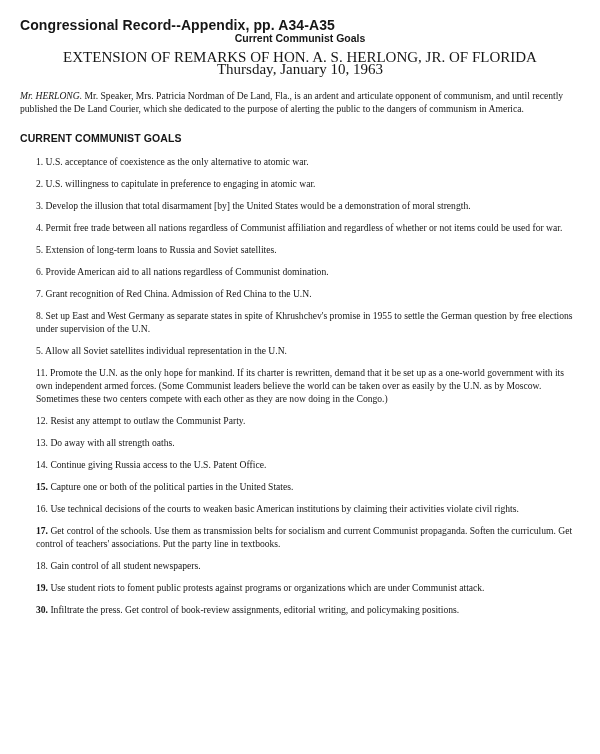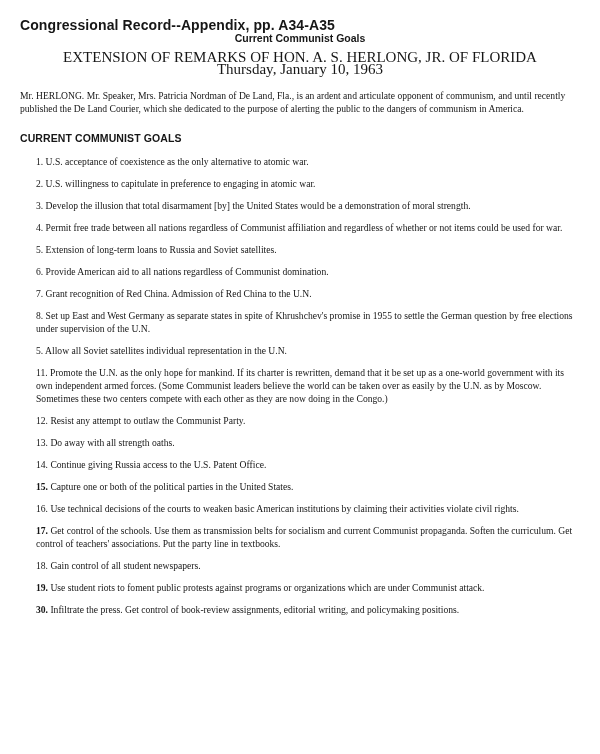--- a/index.html
+++ b/index.html
@@ -36,21 +36,21 @@
     line-height: 13px;
     text-align: center;
   }
   .ext-block { margin-top: 7px; }
   .ext {
     text-align: center;
     font-size: 15px;
     line-height: 11.5px;
   }
   p.intro { margin: 0 0 9px 0; }
-  .lead-italic { }
+  .lead-italic { font-style: italic; }
   .section-heading {
     font-family: "Liberation Sans", sans-serif;
     font-weight: bold;
     font-size: 10.5px;
     line-height: 13px;
     margin: 17px 0 10px 0;
     letter-spacing: 0.1px;
   }
   p.goal { margin: 0 0 9px 16px; }
   .goal-num.bold { font-weight: bold; font-family: Liberation Serif, serif; }

